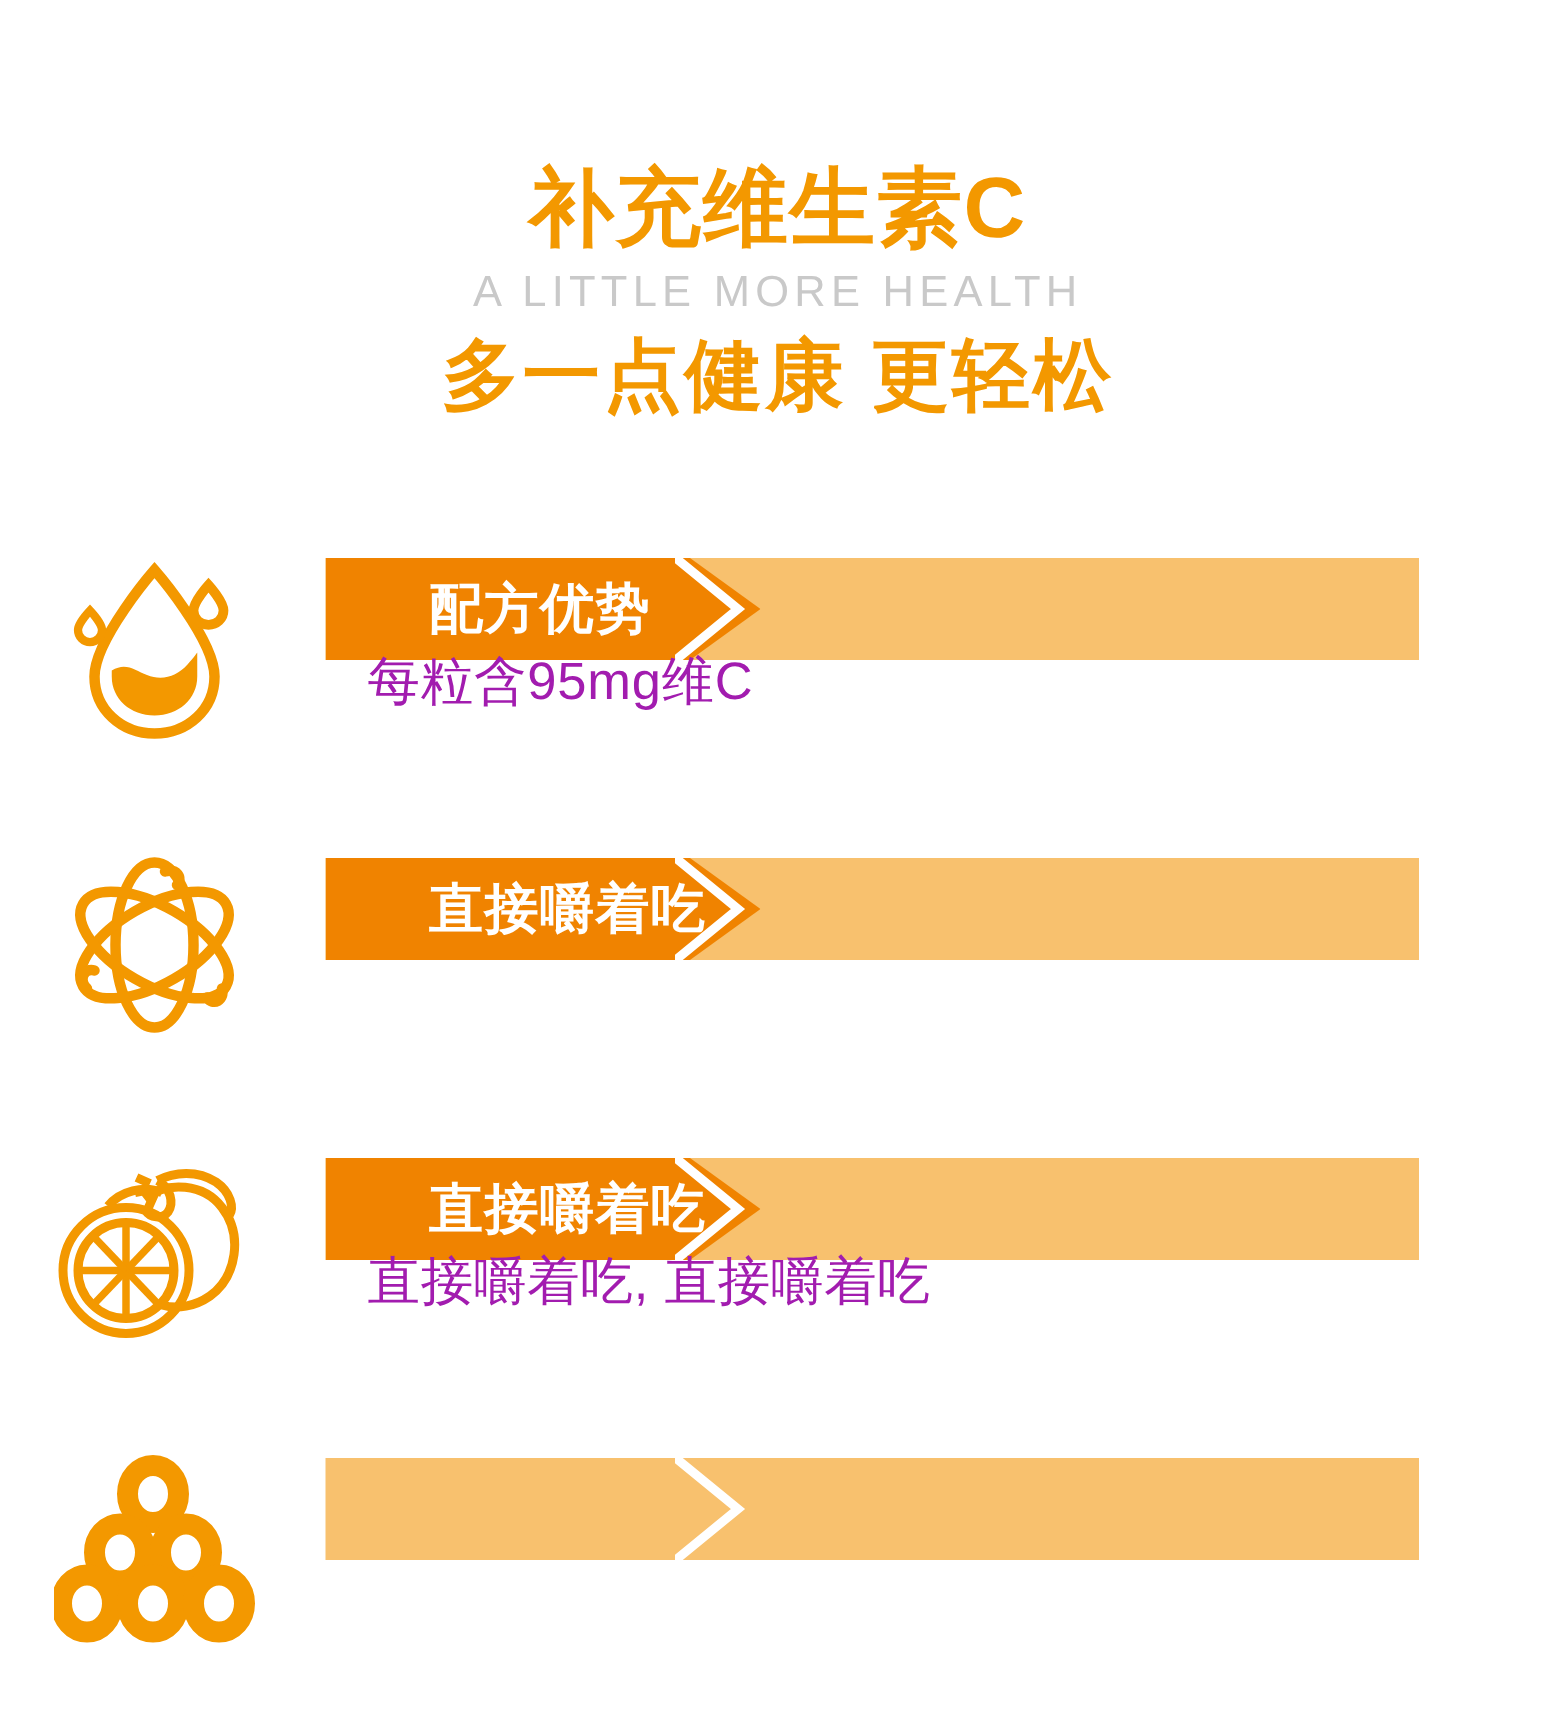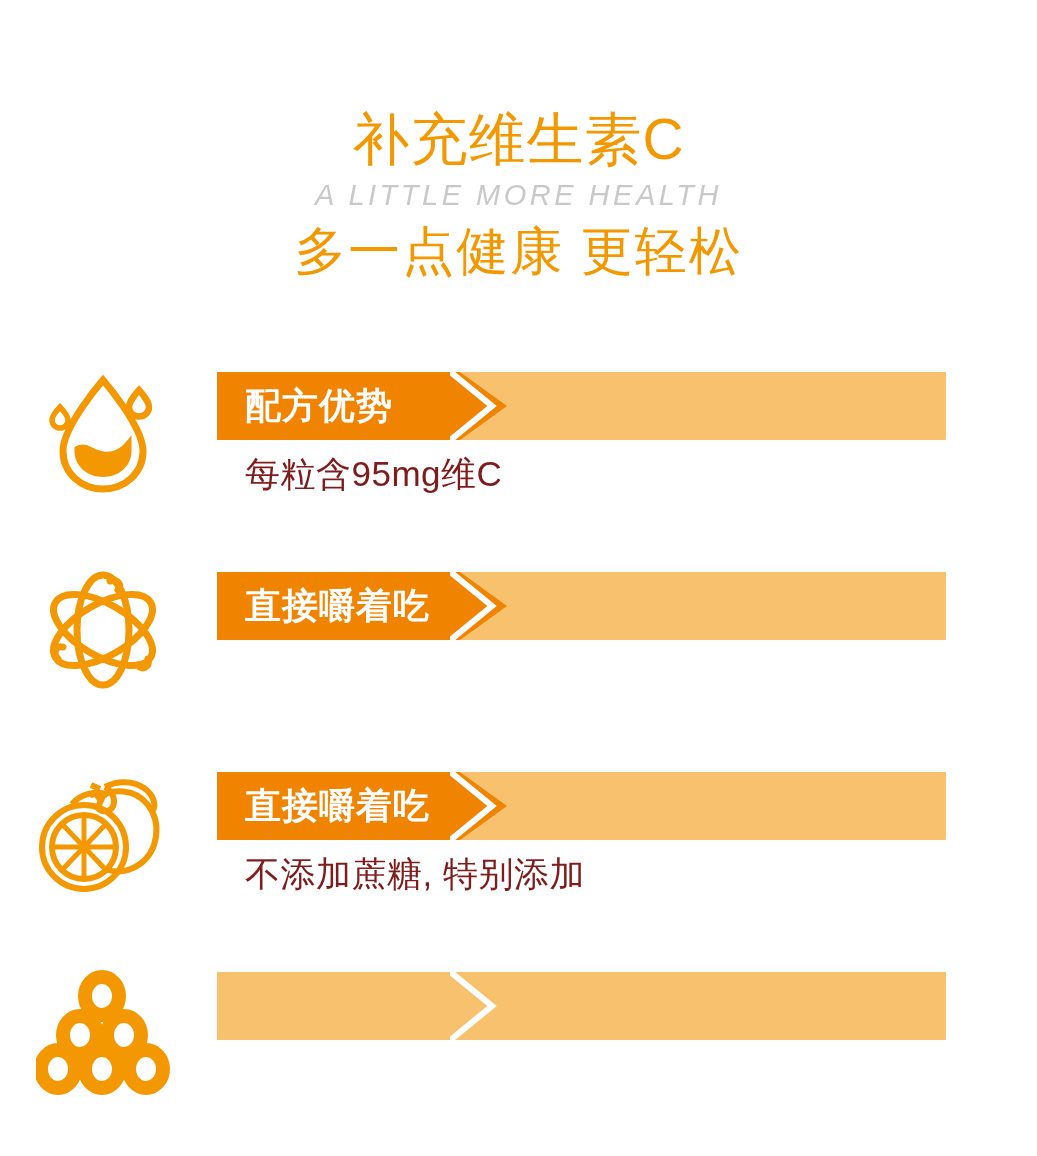--- a/index.html
+++ b/index.html
@@ -21,39 +21,38 @@
     position: absolute;
     left: 0;
     top: 104px;
     width: 1037px;
     text-align: center;
   }
   .title-cn {
     color: #F39800;
     font-size: 57px;
     line-height: 70px;
-    font-weight: 400;
+    font-weight: 700;
     letter-spacing: 1px;
     white-space: nowrap;
   }
   .title-en {
     color: #C9C9C9;
     font-size: 29px;
     line-height: 38px;
     font-weight: 400;
     letter-spacing: 3.5px;
     white-space: nowrap;
     margin-top: 2px;
-    font-style: italic;
   }
   .title-slogan {
     color: #F39800;
     font-size: 52px;
     line-height: 62px;
-    font-weight: 400;
+    font-weight: 700;
     letter-spacing: 2px;
     white-space: nowrap;
     margin-top: 6px;
   }
 
   
   .features {
     position: absolute;
     left: 0;
     top: 355px;
@@ -105,26 +104,27 @@
   }
   .feature-tag-outline svg { display: block; width: 100%; height: 100%; }
 
   .feature-tag-label {
     color: #ffffff;
     font-size: 36px;
     font-weight: 700;
     letter-spacing: 1px;
     padding-left: 28px;
     white-space: nowrap;
+    margin-left: 41px;
   }
   .feature-desc {
     position: absolute;
     left: 245px;
-    top: 96px;
-    color: #7f1d1d;
+    top: 77px;
+    color: #a21caf;
     font-size: 35px;
     line-height: 46px;
     font-weight: 400;
     letter-spacing: 0.5px;
     white-space: nowrap;
   }
   .feature-desc sub {
     font-size: 0.62em;
     vertical-align: baseline;
     position: relative;
@@ -220,21 +220,21 @@
     <div class="feature-bar"></div>
     <div class="feature-tag">
       <span class="feature-tag-label">直接嚼着吃</span>
     </div>
     <div class="feature-tag-outline">
       <svg viewBox="0 0 64 68" xmlns="http://www.w3.org/2000/svg">
         <polyline points="-2,-2 42,34 -2,70" fill="none" stroke="#FFFFFF" stroke-width="6"></polyline>
       </svg>
     </div>
     <div class="feature-desc">
-      <span>不添加蔗糖, 特别添加</span><sub></sub><span></span><sub></sub><span></span>
+      <span>直接嚼着吃, 直接嚼着吃</span><sub></sub><span></span><sub></sub><span></span>
     </div>
   </div>
 
   <div class="feature-row">
     <div class="feature-icon">
       <svg viewBox="0 0 134 134" xmlns="http://www.w3.org/2000/svg">
         <g fill="none" stroke="#F39800" stroke-width="14">
           <ellipse cx="66" cy="33" rx="17" ry="19"></ellipse>
           <ellipse cx="44" cy="72" rx="17" ry="19"></ellipse>
           <ellipse cx="88" cy="72" rx="17" ry="19"></ellipse>

